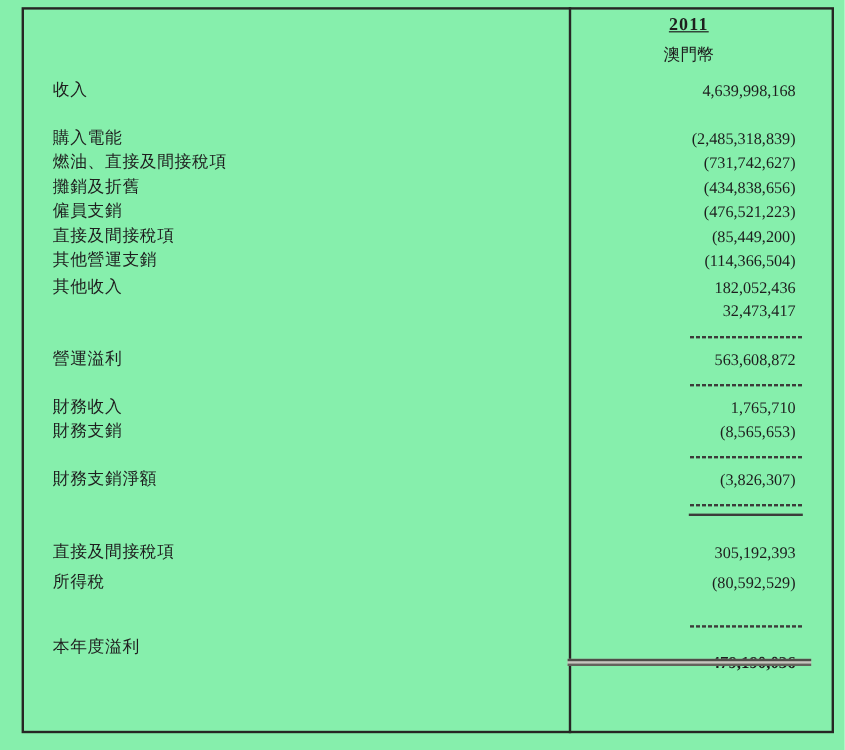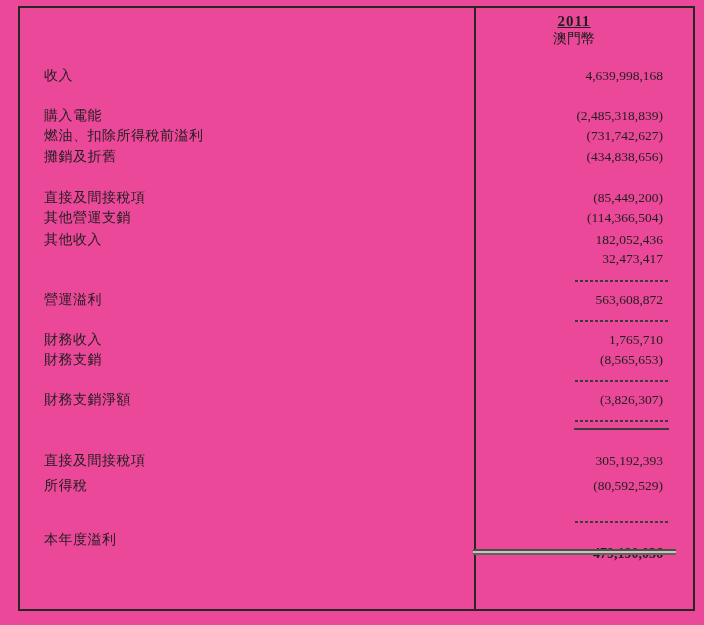--- a/index.html
+++ b/index.html
@@ -4,21 +4,21 @@
 <style>
   html, body {
     margin: 0;
     padding: 0;
     background: #ffffff;
   }
   .page {
     position: relative;
     width: 704px;
     height: 625px;
-    background: #ec4899;
+    background: #86efac;
     font-family: "Liberation Serif", "DejaVu Serif", serif;
     color: #1e1e1e;
     overflow: hidden;
   }
   .frame {
     position: absolute;
     left: 18px;
     top: 6px;
     width: 677px;
     height: 605px;
@@ -43,21 +43,21 @@
   .col-header .year {
     font-size: 15px;
     font-weight: bold;
     text-decoration: underline;
     line-height: 18px;
     letter-spacing: 1px;
   }
   .col-header .currency {
     font-size: 14px;
     line-height: 18px;
-    margin-top: 0;
+    margin-top: 8px;
   }
   .row {
     position: absolute;
     left: 44px;
     right: 41px;
     height: 20px;
     line-height: 20px;
     font-size: 14px;
     padding-left: 44px;
   }
@@ -121,29 +121,33 @@
     <span class="lbl">收入</span>
     <span class="val">4,639,998,168</span>
   </div>
 
   <div class="row" style="top:106px">
     <span class="lbl">購入電能</span>
     <span class="val">(2,485,318,839)</span>
   </div>
 
   <div class="row" style="top:126px">
-    <span class="lbl">燃油、扣除所得稅前溢利</span>
+    <span class="lbl">燃油、直接及間接稅項</span>
     <span class="val">(731,742,627)</span>
   </div>
 
   <div class="row" style="top:147px">
     <span class="lbl">攤銷及折舊</span>
     <span class="val">(434,838,656)</span>
   </div>
 
+  <div class="row" style="top:167px">
+    <span class="lbl">僱員支銷</span>
+    <span class="val">(476,521,223)</span>
+  </div>
 
   <div class="row" style="top:188px">
     <span class="lbl">直接及間接稅項</span>
     <span class="val">(85,449,200)</span>
   </div>
 
   <div class="row" style="top:208px">
     <span class="lbl">其他營運支銷</span>
     <span class="val">(114,366,504)</span>
   </div>

